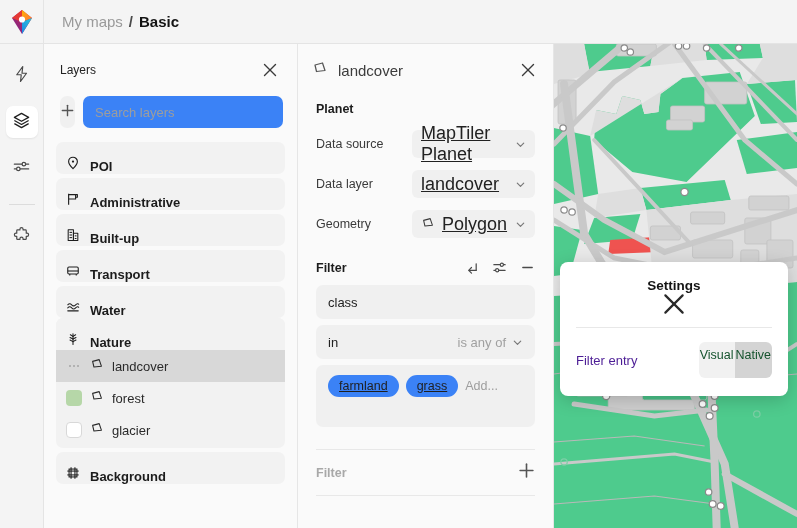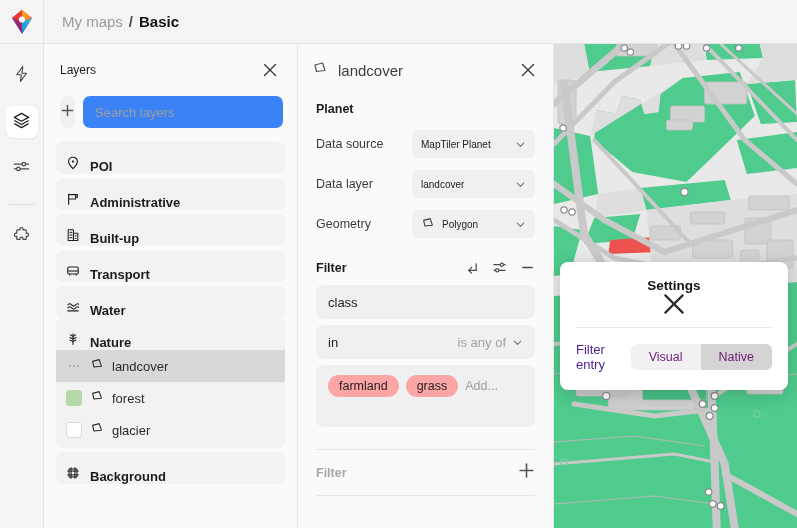--- a/index.html
+++ b/index.html
@@ -110,21 +110,21 @@
   .detail-head-left { display: flex; align-items: center; gap: 10px; }
   .detail-title { font-size: 15px; color: #3c3c3c; }
   .sec-title { font-size: 12.5px; font-weight: bold; color: #1c1c1c; padding: 6px 18px 10px 18px; }
   .field-row {
     display: flex; align-items: center; padding: 0 18px; height: 36px; margin-bottom: 4px;
   }
   .field-label { font-size: 12.5px; color: #3a3a3a; width: 96px; flex: 0 0 96px; }
   .select {
     flex: 1; height: 28px; border-radius: 6px; background: #f0f0f0;
     display: flex; align-items: center; gap: 7px; padding: 0 9px;
-    font-size: 10px; color: #222; cursor: pointer;
+    font-size: 18px; color: #222; cursor: pointer; text-decoration: underline;
   }
   .select .val { flex: 1; }
   .chev { color: #777; flex: 0 0 auto; display:flex; }
 
   .filter-head {
     display: flex; align-items: center; justify-content: space-between;
     padding: 14px 18px 10px 18px;
   }
   .filter-head .t { font-size: 12.5px; font-weight: bold; color: #1c1c1c; }
   .filter-tools { display: flex; align-items: center; gap: 13px; }
@@ -135,23 +135,23 @@
     display: flex; align-items: center; padding: 0 12px; margin-bottom: 6px;
     font-size: 13px; color: #222;
   }
   .f-input .muted { color: #a0a0a0; margin-left: auto; margin-right: 6px; }
   .chips {
     min-height: 62px; border-radius: 7px; background: #f0f0f0;
     padding: 10px 12px; display: flex; align-items: flex-start;
     flex-wrap: wrap; gap: 7px; align-content: flex-start;
   }
   .chip {
-    background: #fca5a5; border-radius: 11px; height: 22px;
+    background: #3b82f6; border-radius: 11px; height: 22px;
     display: flex; align-items: center; padding: 0 11px;
-    font-size: 12.5px; color: #1f1f1f; cursor: pointer;
+    font-size: 12.5px; color: #1f1f1f; cursor: pointer; text-decoration: underline;
   }
   .chip-add { font-size: 12.5px; color: #9d9d9d; line-height: 22px; cursor: pointer; }
 
   .hr { height: 1px; background: #e8e8e8; margin: 22px 18px 0 18px; }
   .filter-bottom {
     display: flex; align-items: center; justify-content: space-between;
     padding: 12px 18px; 
   }
   .filter-bottom .t { font-size: 12.5px; font-weight: bold; color: #a8a8a8; }
 
@@ -170,22 +170,22 @@
     display: flex; align-items: center; justify-content: space-between;
     padding: 16px 16px 12px 16px;
     flex-direction: column;
   }
   .settings-title { font-size: 13.5px; font-weight: bold; color: #141414; }
   .settings-hr { height: 1px; background: #e8e8e8; margin: 0 16px; }
   .settings-body { display: flex; align-items: center; padding: 14px 16px 18px 16px; }
   .settings-label { font-size: 13px; color: #4c1d95; flex: 1; }
   .seg { display: flex; border-radius: 6px; overflow: hidden; }
   .seg-item {
-    padding: 0 18px; height: 26px; line-height: 26px;
-    font-size: 12.5px; color: #701a75; background: #f1f1f1; cursor: pointer;
+    padding: 0 1px; height: 36px; line-height: 26px;
+    font-size: 12.5px; color: #14532d; background: #f1f1f1; cursor: pointer;
   }
   .seg-item.on { background: #d4d4d4; }
 </style>
 </head>
 <body>
 
 <div class="app">
 
   <div class="topbar">
     <div class="logo-cell">

